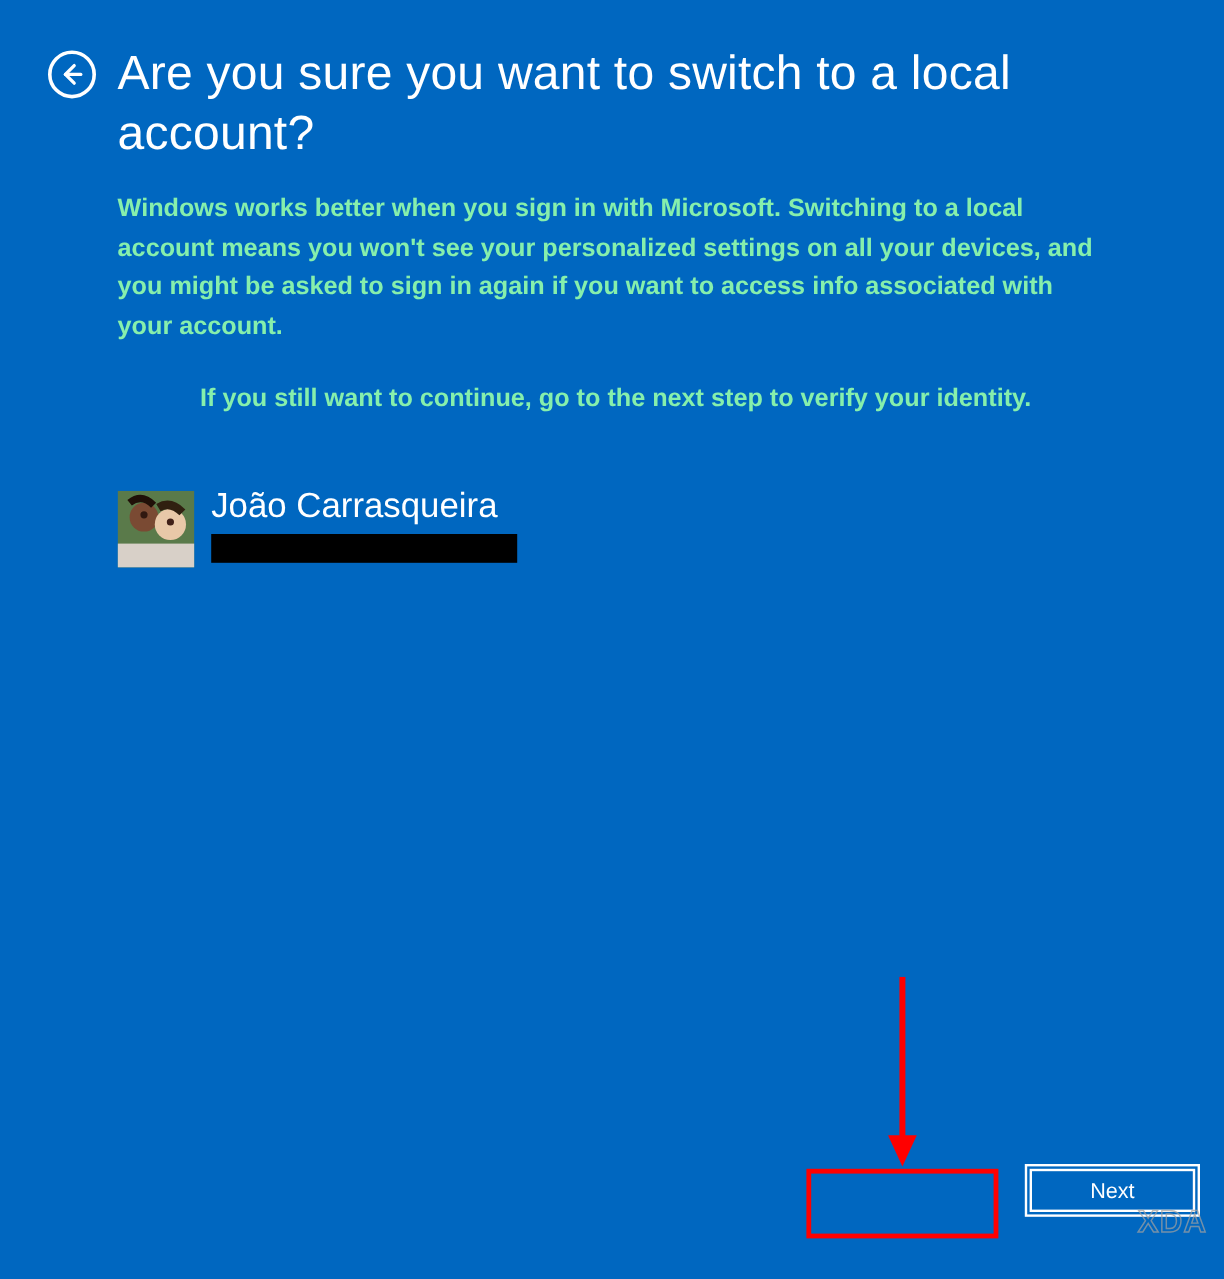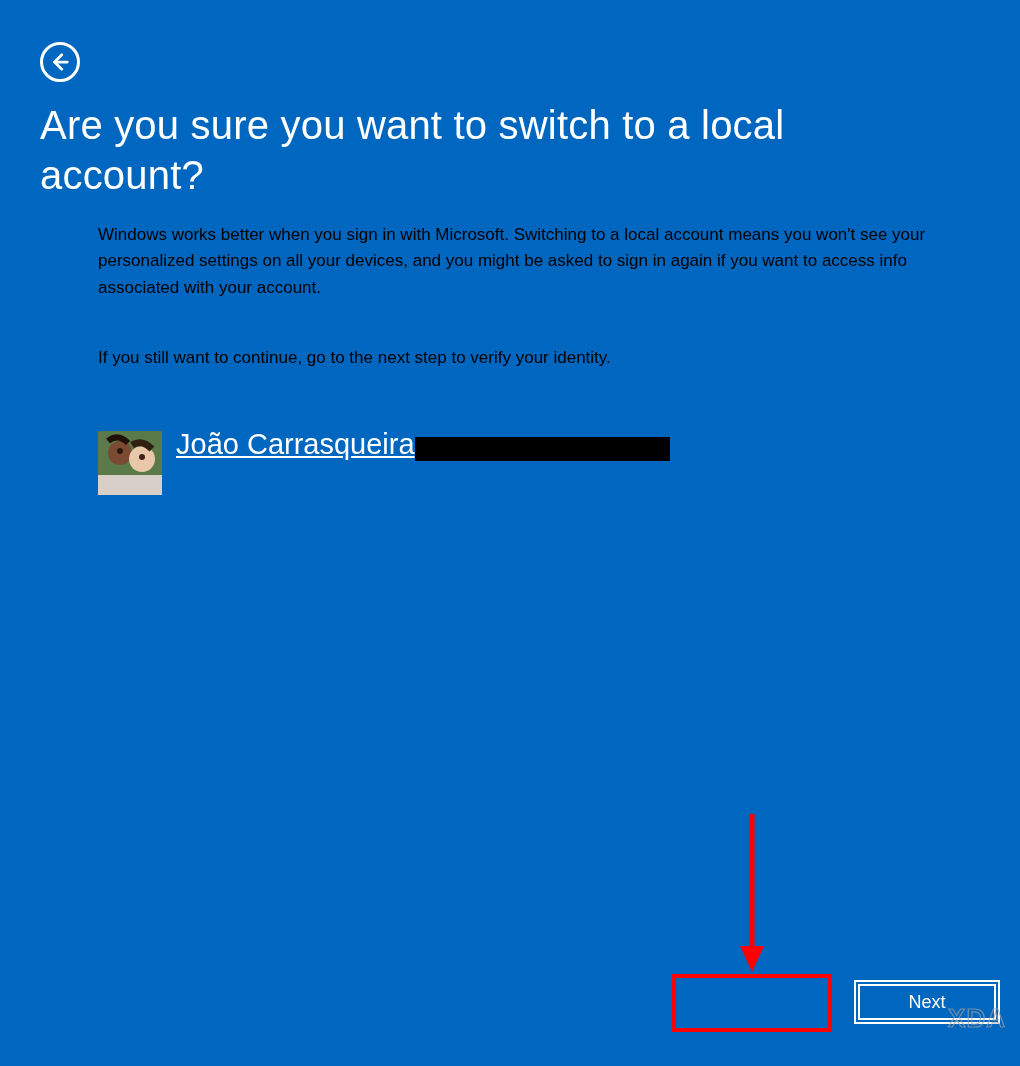--- a/index.html
+++ b/index.html
@@ -13,21 +13,20 @@
   .page {
     position: relative;
     width: 100%;
     height: 100%;
     padding: 36px 40px 0 40px;
   }
   .header-row {
     display: flex;
     align-items: flex-start;
     gap: 18px;
-    flex-direction: column;
   }
   .back-btn {
     flex: 0 0 auto;
     width: 40px;
     height: 40px;
     border: 3px solid #ffffff;
     border-radius: 50%;
     display: flex;
     align-items: center;
     justify-content: center;
@@ -41,55 +40,55 @@
     line-height: 1.25;
     letter-spacing: 0.2px;
     max-width: 820px;
   }
   .content {
     margin-left: 58px;
     margin-top: 22px;
     max-width: 830px;
   }
   .para {
-    font-size: 17px;
-    font-weight: 400;
+    font-size: 21px;
+    font-weight: 700;
     line-height: 1.55;
-    color: #000000;
+    color: #86efac;
   }
-  .para + .para { margin-top: 44px; }
+  .para + .para { margin-top: 28px; text-align: center; }
   .account-row {
     display: flex;
     align-items: flex-start;
     gap: 14px;
     margin-top: 60px;
   }
   .avatar {
     width: 64px;
     height: 64px;
     flex: 0 0 auto;
     display: block;
   }
-  .account-text { display: flex; flex-direction: row; text-decoration: underline; }
+  .account-text { display: flex; flex-direction: column; }
   .account-name {
     font-size: 29px;
     font-weight: 300;
     line-height: 1.1;
     margin-top: -2px;
   }
   .account-email-redacted {
     margin-top: 6px;
     width: 255px;
     height: 24px;
     background: #000000;
   }
   .buttons {
     position: absolute;
     right: 20px;
-    bottom: 42px;
+    bottom: 52px;
     display: flex;
     gap: 22px;
     align-items: center;
   }
   .btn {
     min-width: 146px;
     height: 44px;
     border: 2px solid #ffffff;
     background: transparent;
     color: #ffffff;

